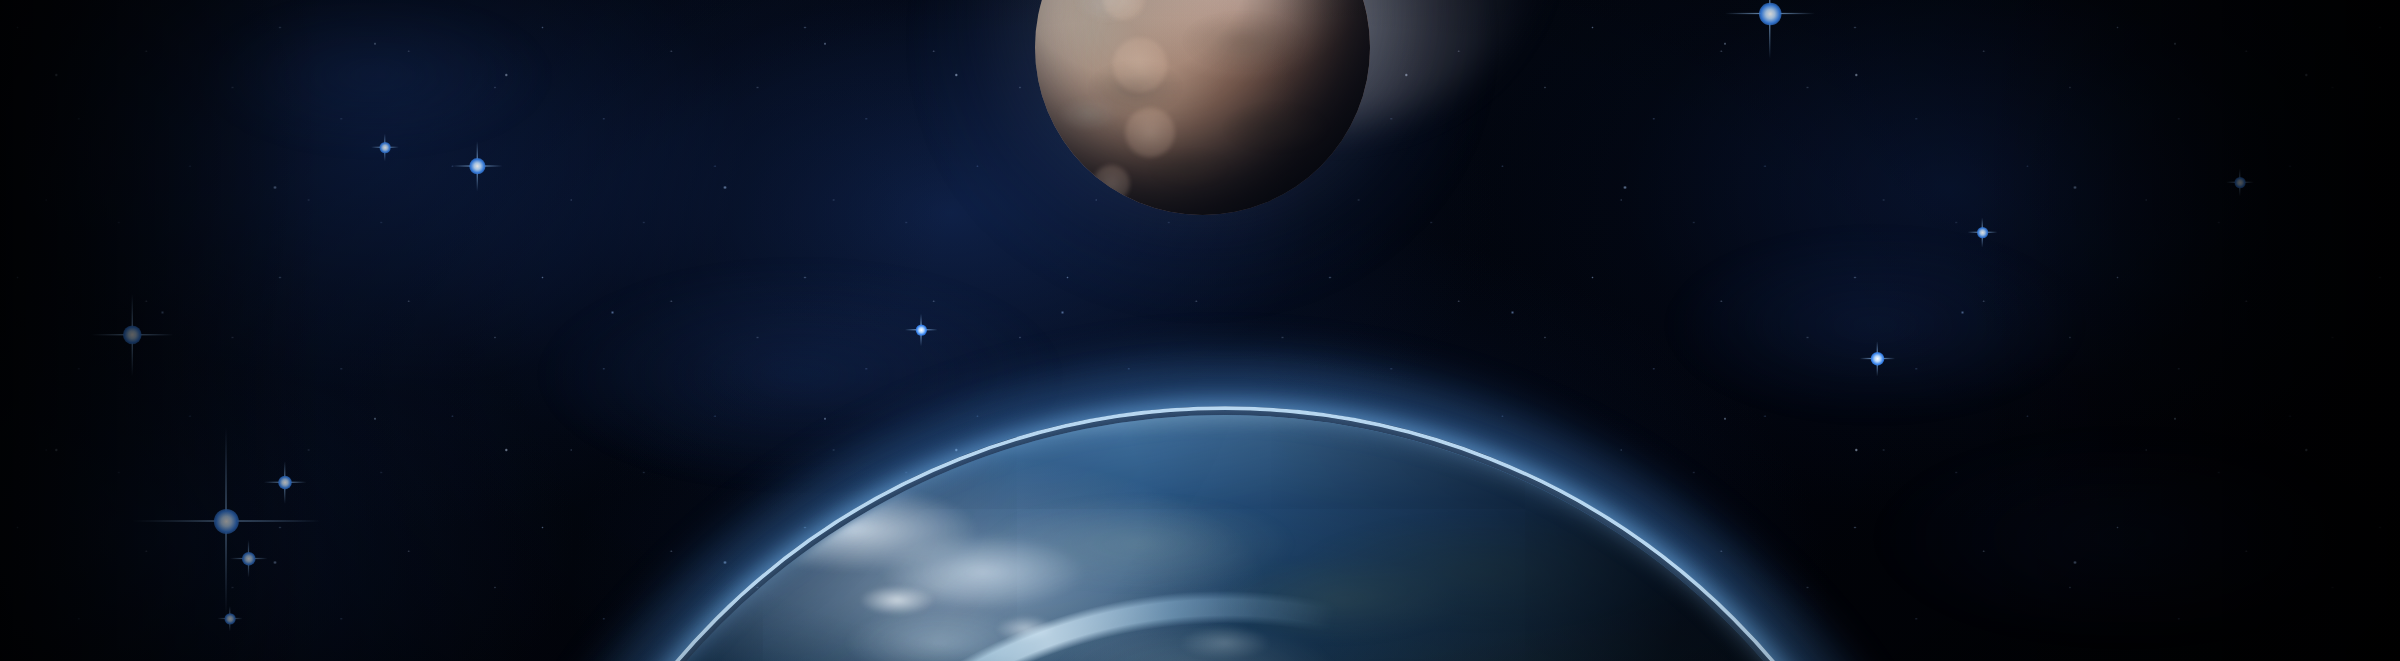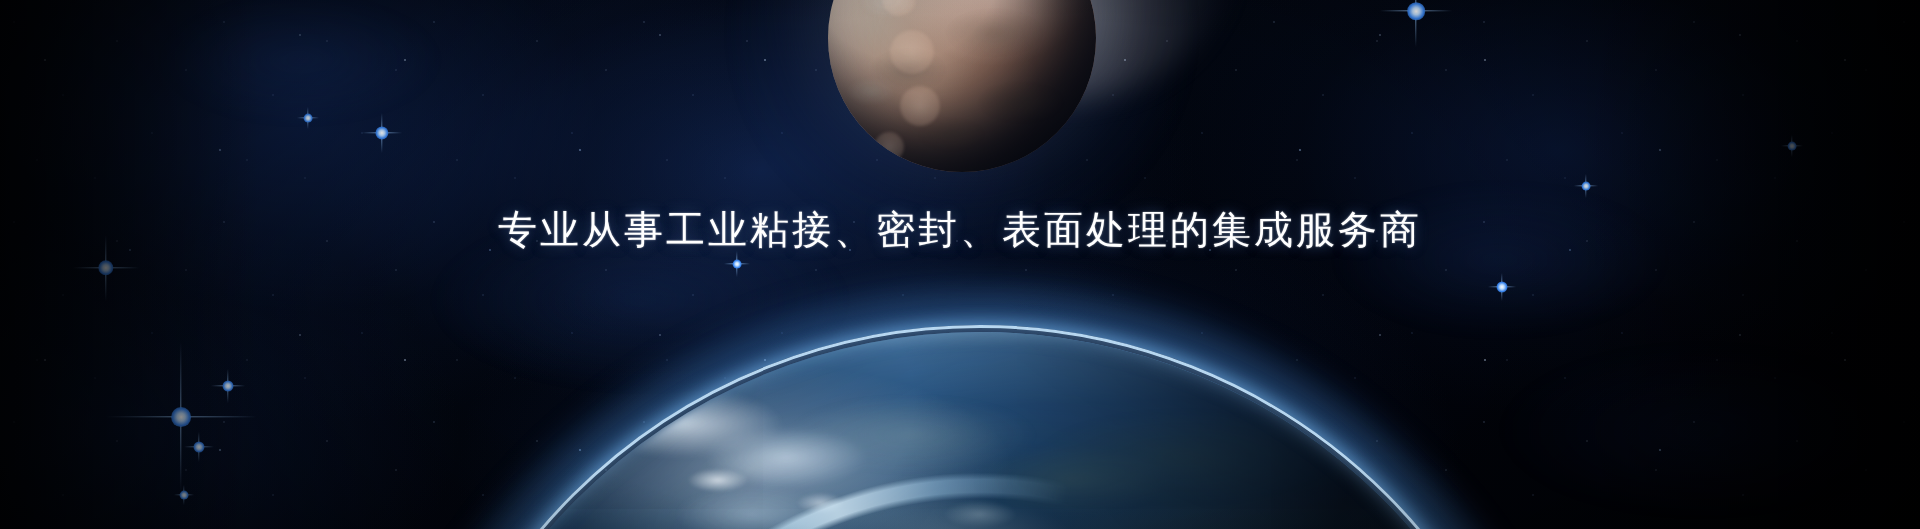--- a/index.html
+++ b/index.html
@@ -406,16 +406,15 @@
     </div>
     <div class="earth-limb"></div>
     <div class="earth-limb-hotspot"></div>
   </div>
 
   <div class="vignette"></div>
   <div class="edge-shade-left"></div>
   <div class="edge-shade-right"></div>
 
   <div class="headline-block">
-    <div class="headline-cn">专业从事工业粘接、密封、表面处理的集成服务商</div>
   </div>
 
 </div>
 
 </body></html>

